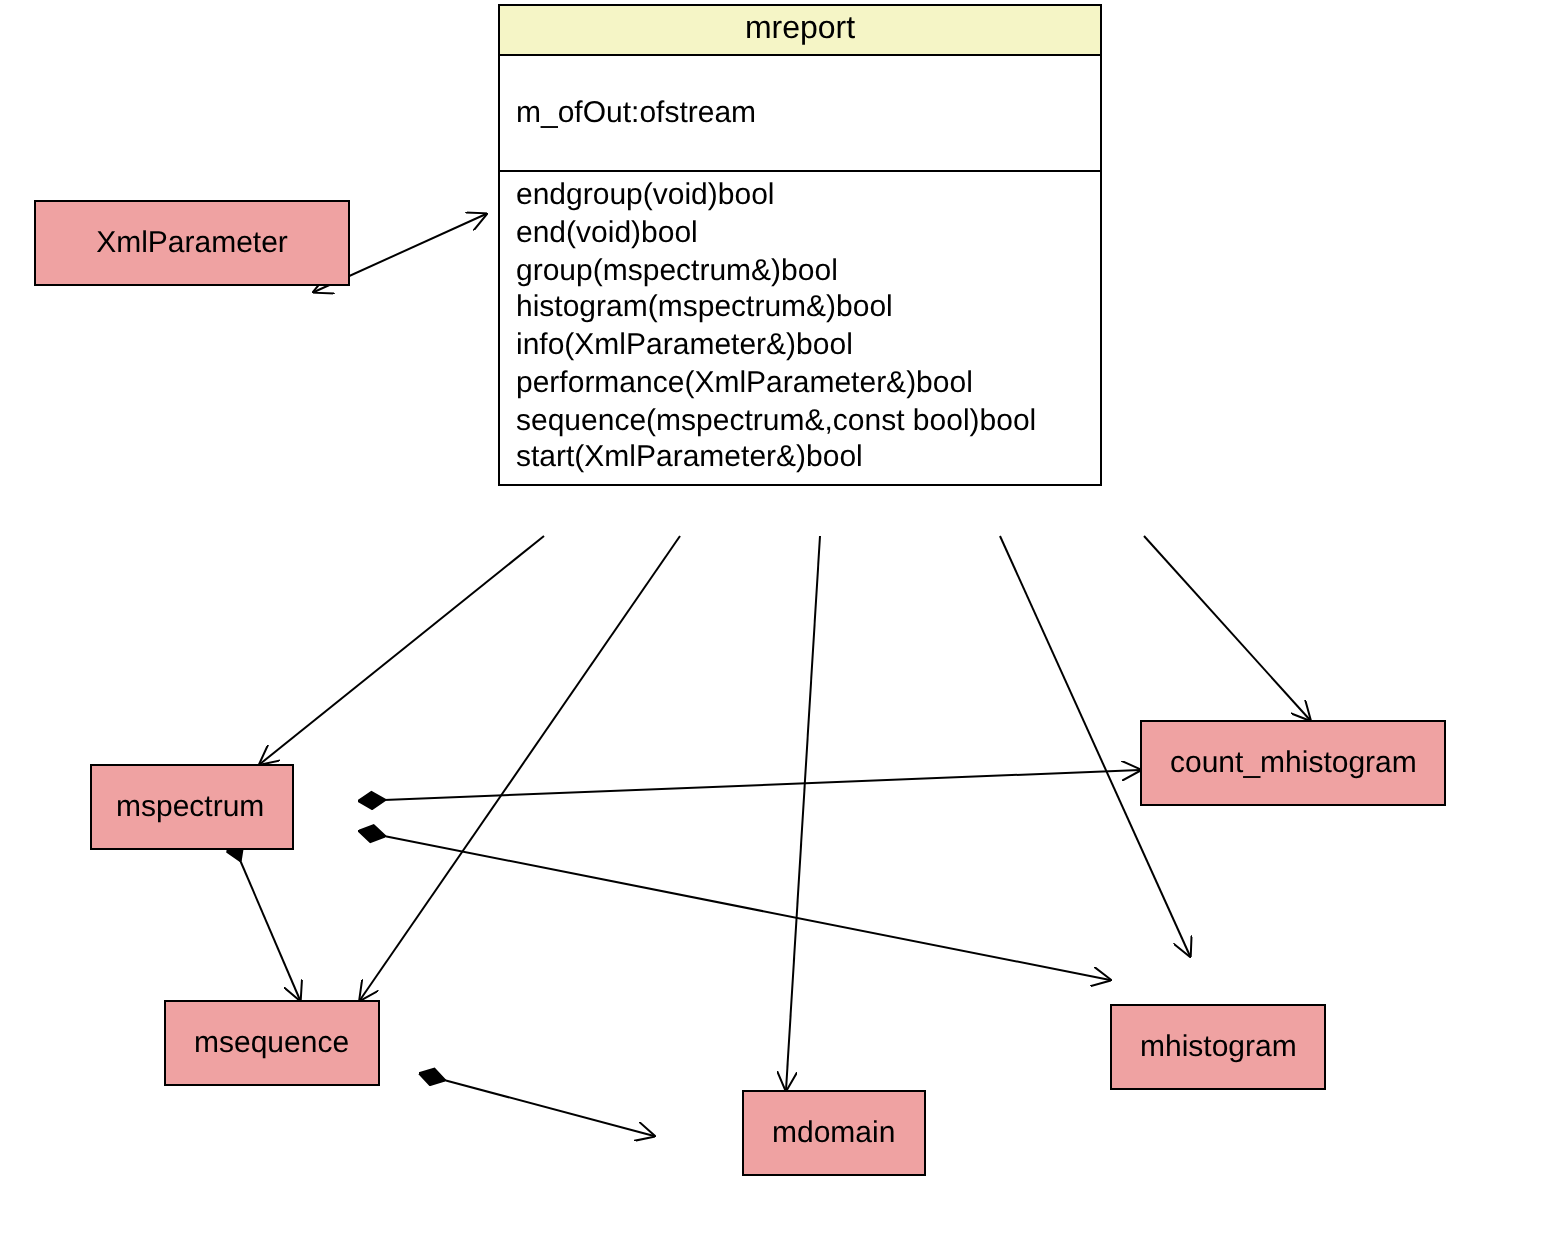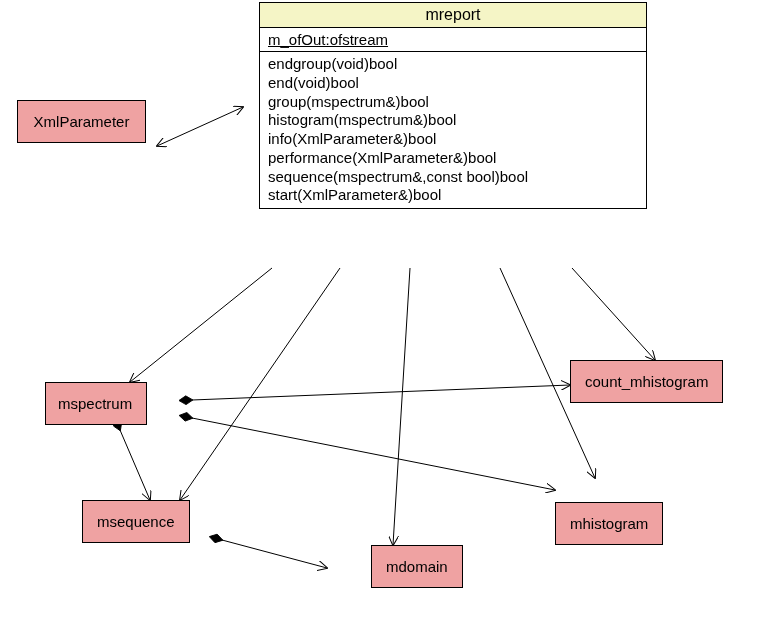--- a/index.html
+++ b/index.html
@@ -22,22 +22,21 @@
   }
   .uml-title {
     background: #f5f5c6;
     text-align: center;
     border-bottom: 1px solid black;
     padding: 3px 8px;
     font-size: 16px;
   }
   .uml-attrs {
     border-bottom: 1px solid black;
-    padding: 3px 8px;
-    text-decoration: underline;
+    padding: 20px 8px;
   }
   .uml-ops {
     padding: 3px 8px;
     line-height: 1.25;
   }
   .simple-box {
     background: #efa2a2;
     padding: 12px 14px;
     text-align: center;
     min-width: 90px;
@@ -76,35 +75,35 @@
 
   <line x1="192" y1="400" x2="570" y2="385" stroke="black" stroke-width="1" marker-start="url(#diamond)" marker-end="url(#arrow)"></line>
 
   <line x1="192" y1="418" x2="555" y2="490" stroke="black" stroke-width="1" marker-start="url(#diamond)" marker-end="url(#arrow)"></line>
 
   <line x1="120" y1="430" x2="150" y2="500" stroke="black" stroke-width="1" marker-start="url(#diamond)" marker-end="url(#arrow)"></line>
 
   <line x1="222" y1="540" x2="327" y2="568" stroke="black" stroke-width="1" marker-start="url(#diamond)" marker-end="url(#arrow)"></line>
 </svg>
 
-<div class="box uml-class" style="left:259px; top:2px; width:388px;">
+<div class="box uml-class" style="left:249px; top:2px; width:302px;">
   <div class="uml-title">mreport</div>
   <div class="uml-attrs">
     <div>m_ofOut:ofstream</div>
   </div>
   <div class="uml-ops">
     <div>endgroup(void)bool</div>
     <div>end(void)bool</div>
     <div>group(mspectrum&amp;)bool</div>
     <div>histogram(mspectrum&amp;)bool</div>
     <div>info(XmlParameter&amp;)bool</div>
     <div>performance(XmlParameter&amp;)bool</div>
     <div>sequence(mspectrum&amp;,const bool)bool</div>
     <div>start(XmlParameter&amp;)bool</div>
   </div>
 </div>
 
-<div class="box simple-box" style="left:17px; top:100px; width:129px;">XmlParameter</div>
+<div class="box simple-box" style="left:17px; top:100px; width:158px;">XmlParameter</div>
 <div class="box simple-box" style="left:45px; top:382px;padding-left:12px;">mspectrum</div>
 <div class="box simple-box" style="left:82px; top:500px;">msequence</div>
 <div class="box simple-box" style="left:327px; top:545px;margin-left:44px;">mdomain</div>
 <div class="box simple-box" style="left:555px; top:502px;">mhistogram</div>
 <div class="box simple-box" style="left:570px; top:360px;">count_mhistogram</div>
 
 </body></html>

